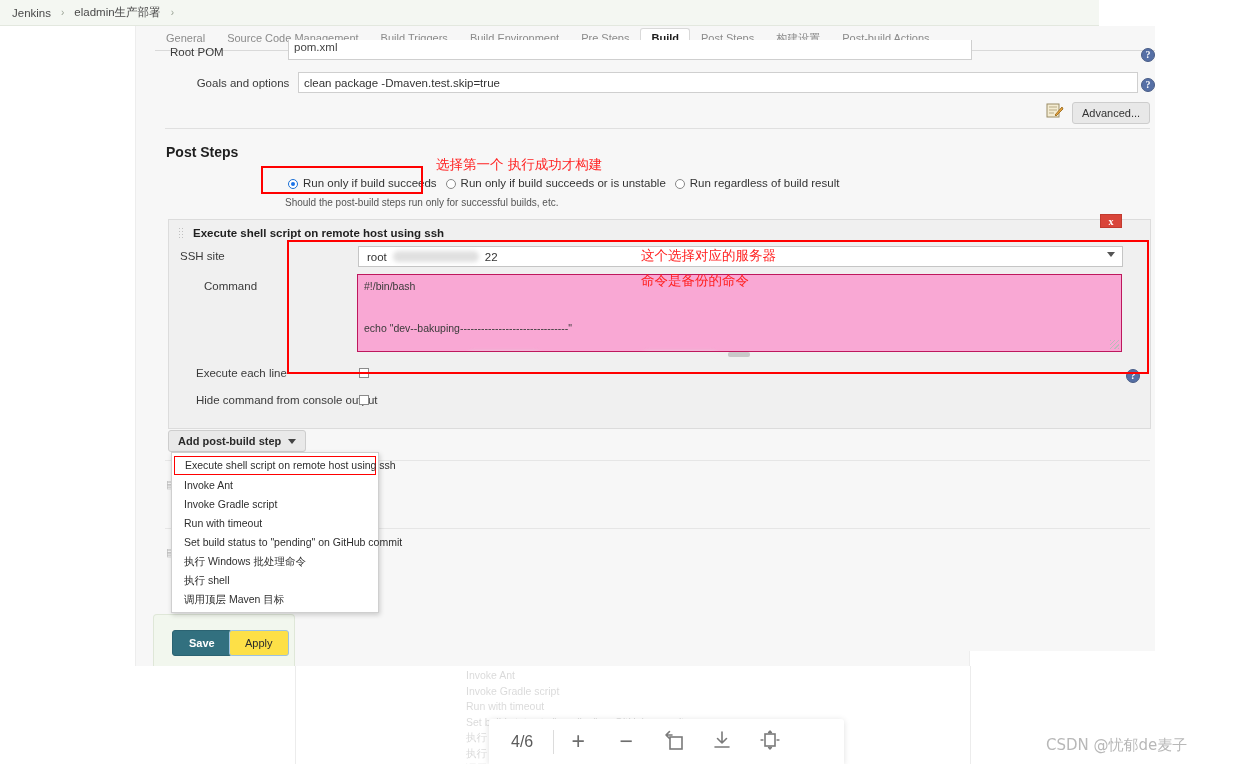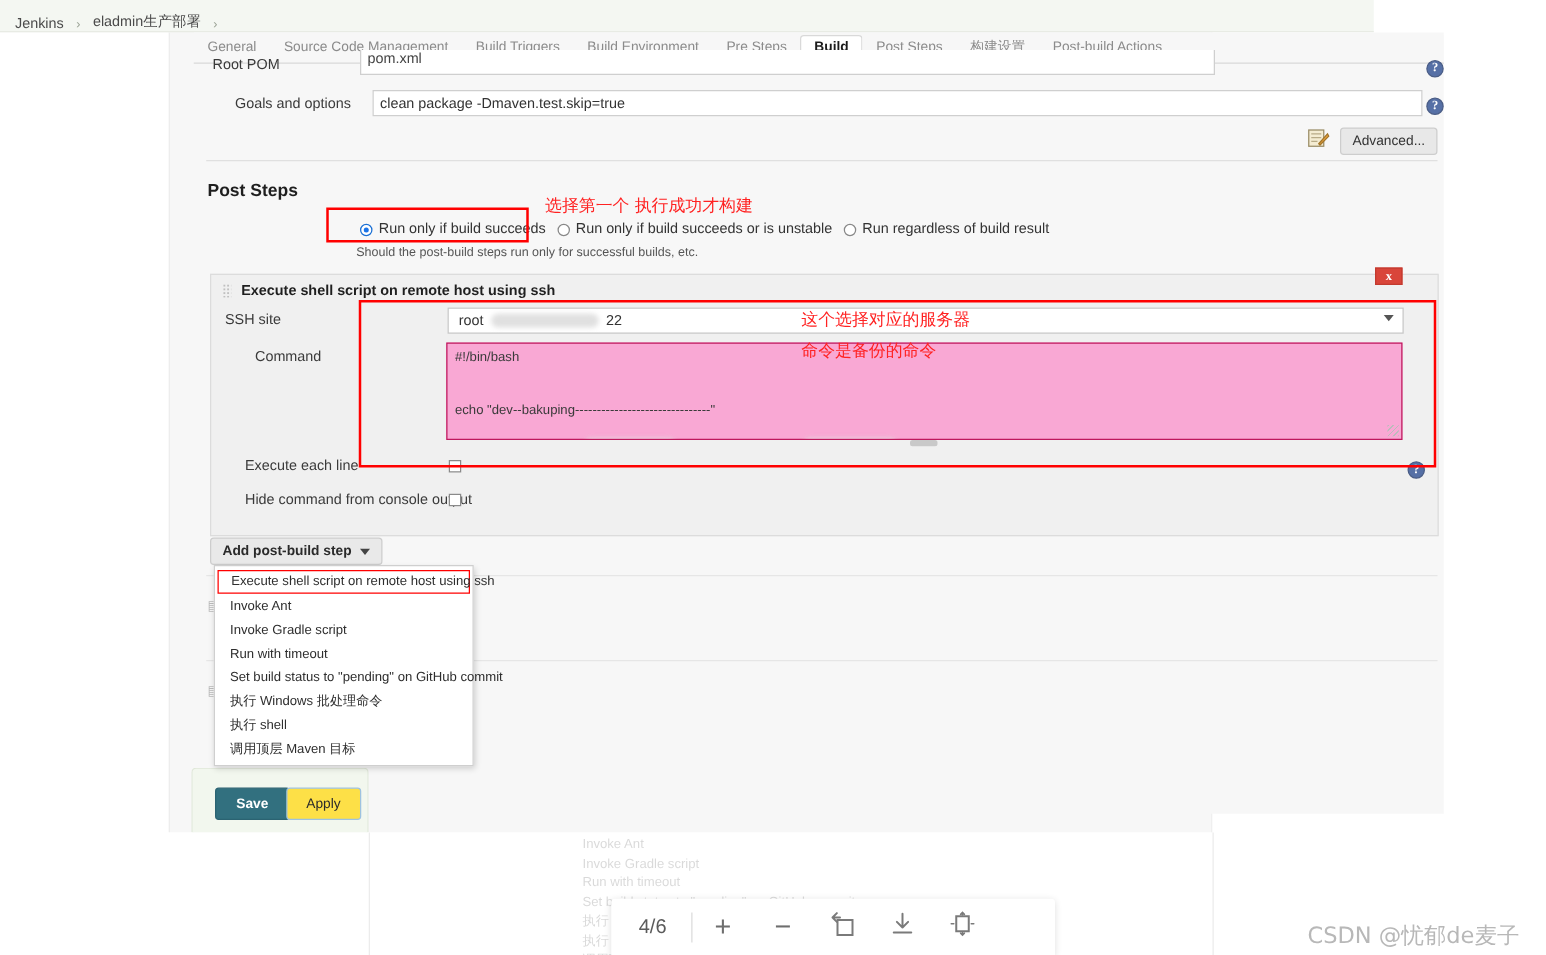--- a/index.html
+++ b/index.html
@@ -11,21 +11,21 @@
     font-family: "Liberation Sans", sans-serif;
     -webkit-font-smoothing: antialiased;
   }
   #root { position: relative; width: 1237px; height: 764px; background:#fff; }
 
   
   .breadcrumb-bar {
     position: absolute; left: 0; top: 0; width: 1099px; height: 26px;
     background: #f4f7f2;
     border-bottom: 1px solid #e3e8df;
-    display: flex; align-items: flex-end;
+    display: flex; align-items: center;
     padding-left: 6px;
     font-size: 11.5px; color: #4a4a4a;
   }
   .crumb { color: #4a4a4a; padding: 0 6px; white-space: nowrap; }
   .crumb-sep { color: #9aa395; font-size: 10px; padding: 0 4px; }
 
   
   .page-panel {
     position: absolute; left: 135px; top: 26px;
     width: 835px; height: 640px;
@@ -71,21 +71,21 @@
     border-bottom: 1px solid #ffffff;
     border-radius: 3px 3px 0 0;
     margin-bottom: -1px;
     padding: 3px 10px 5px 10px;
   }
 
   
   .form-row { position: absolute; display: flex; align-items: center; }
   .form-label {
     font-size: 11.5px; color: #3a3a3a;
-    width: 110px; text-align: left;
+    width: 110px; text-align: center;
   }
   .text-input {
     height: 21px;
     border: 1px solid #cfcfcf;
     background: #ffffff;
     font-size: 11.5px;
     color: #333;
     padding: 2px 5px;
     line-height: 17px;
     font-family: "Liberation Sans", sans-serif;
@@ -296,21 +296,21 @@
   .pdf-page { font-size:16px; color:#5b5b5b; padding:0 20px 0 22px; font-family:"Liberation Sans", sans-serif; }
   .pdf-sep { width:1px; height:24px; background:#dcdcdc; }
   .pdf-btn {
     width:48px; height:45px; display:flex; align-items:center; justify-content:center;
     color:#7a7a7a;
   }
   .pdf-plus, .pdf-minus { font-size:23px; color:#6e6e6e; line-height:23px; }
 
   .watermark {
     position:absolute; left:1046px; top:736px;
-    font-size:18px; color:#b8b8b8;
+    font-size:15px; color:#b8b8b8;
     font-family:"DejaVu Sans", sans-serif;
     white-space:nowrap;
   }
 </style>
 </head>
 <body>
 
 <div id="root">
 
   <div class="breadcrumb-bar">

